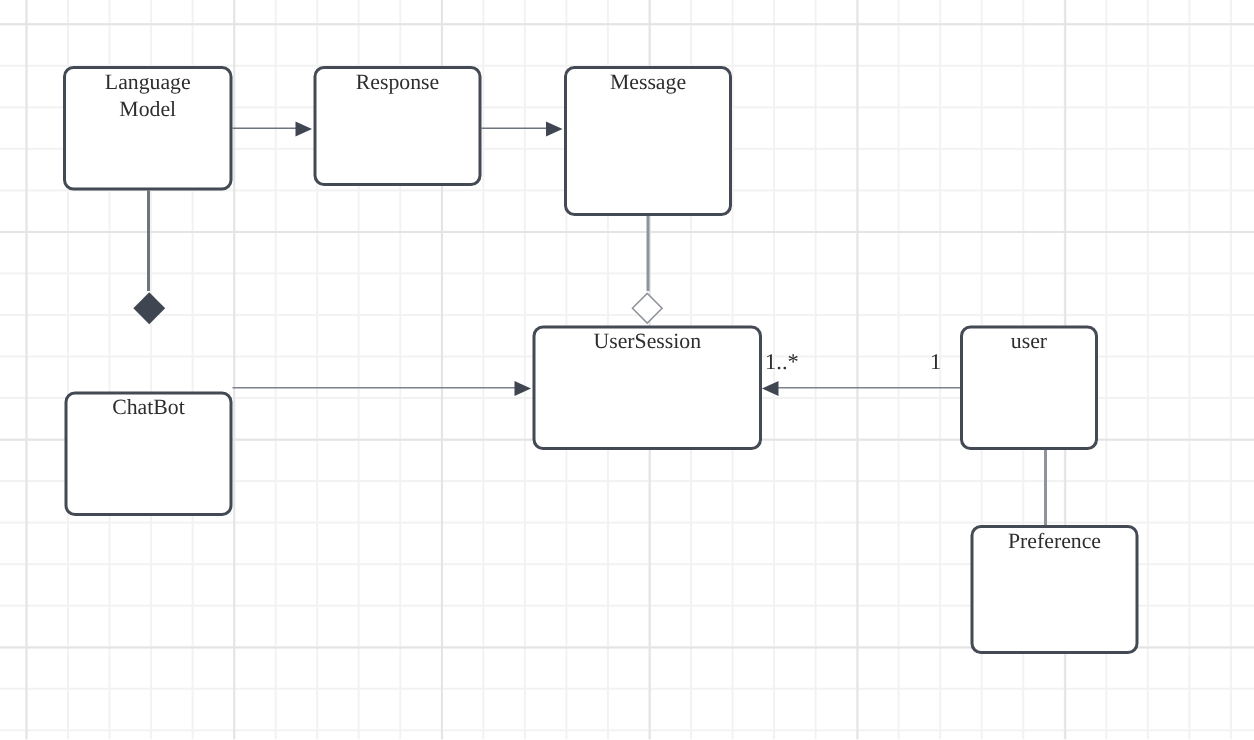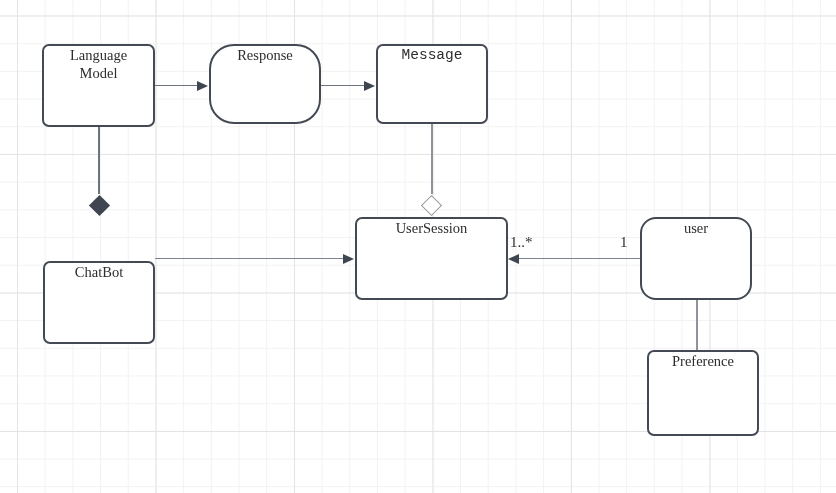--- a/index.html
+++ b/index.html
@@ -46,25 +46,25 @@
     text-align: center;
     font-size: 14.5px;
     color: #2d2d2d;
     line-height: 1.25;
     cursor: default;
   }
   .node .label { pointer-events: none; }
 
   #node-language-model { left: 42px;  top: 44px;  width: 113px; height: 83px; }
   #node-language-model .label { width: 90px; }
-  #node-response       { left: 209px; top: 44px;  width: 112px; height: 80px; border-radius: 25px; }
-  #node-message        { left: 376px; top: 44px;  width: 112px; height: 80px; font-family: Liberation Mono, monospace; }
+  #node-response       { left: 209px; top: 44px;  width: 112px; height: 80px; }
+  #node-message        { left: 376px; top: 44px;  width: 112px; height: 100px; }
   #node-chatbot        { left: 43px;  top: 217px; width: 112px; height: 83px; margin-top: 44px; }
   #node-user-session   { left: 355px; top: 217px; width: 153px; height: 83px; }
-  #node-user           { left: 640px; top: 217px; width: 112px; height: 83px; border-radius: 16px; }
+  #node-user           { left: 640px; top: 217px; width: 92px; height: 83px; }
   #node-preference     { left: 647px; top: 350px; width: 112px; height: 86px; }
 
   
   .edge-h { position: absolute; height: 1.6px; background: #6e747d; }
   .edge-v { position: absolute; width: 1.6px;  background: #8f949c; }
 
   .arrow-right, .arrow-left {
     position: absolute;
     width: 0; height: 0;
     border-top: 5px solid transparent;

